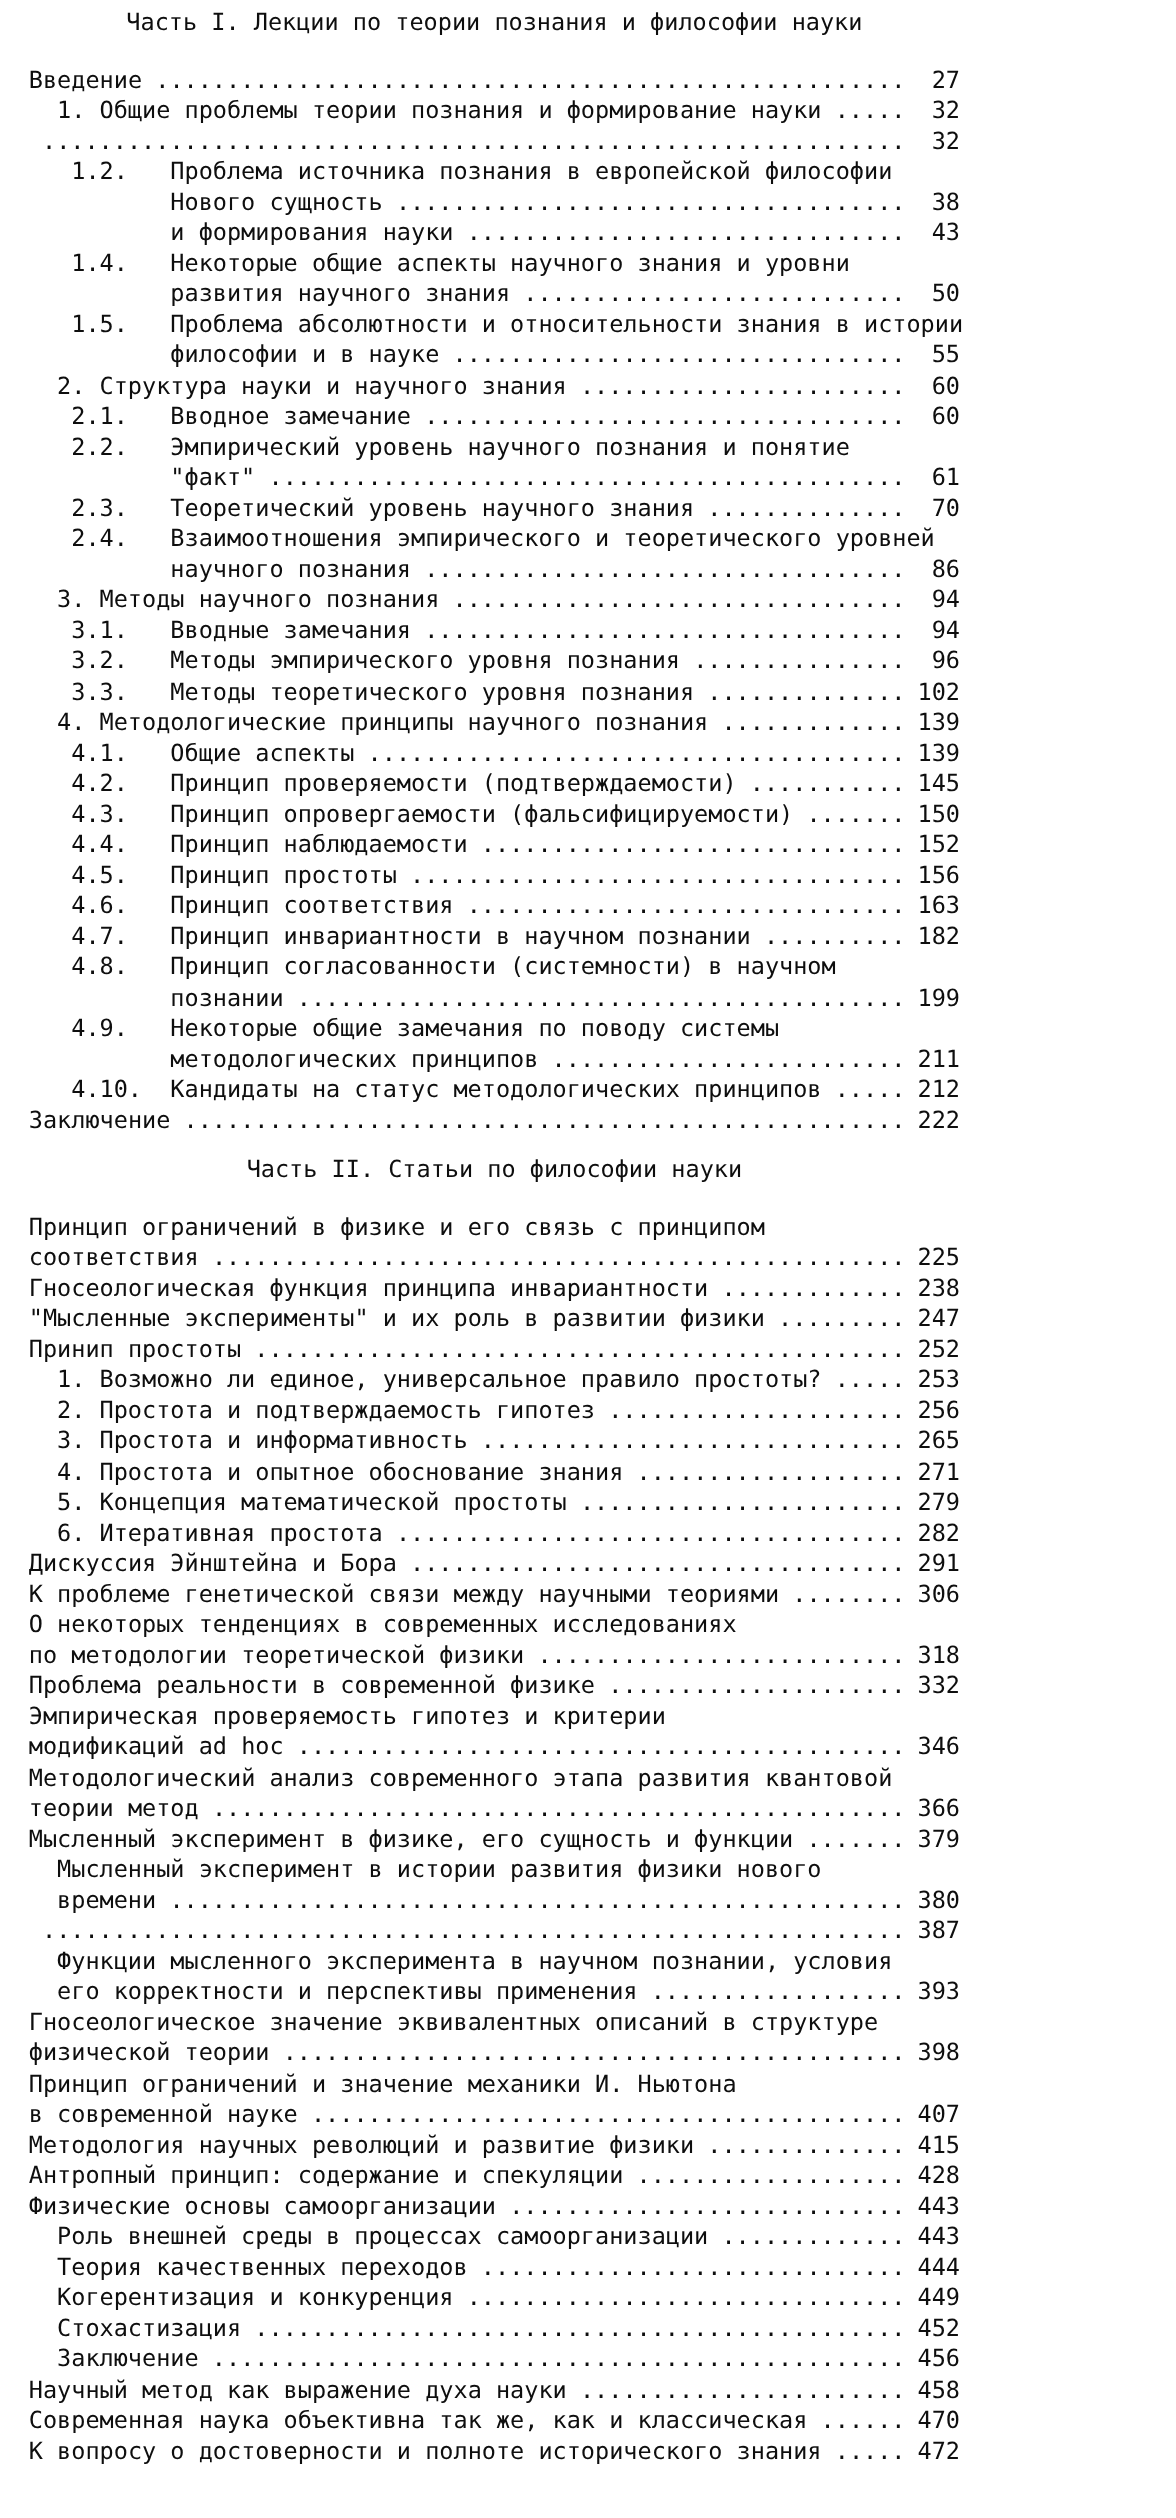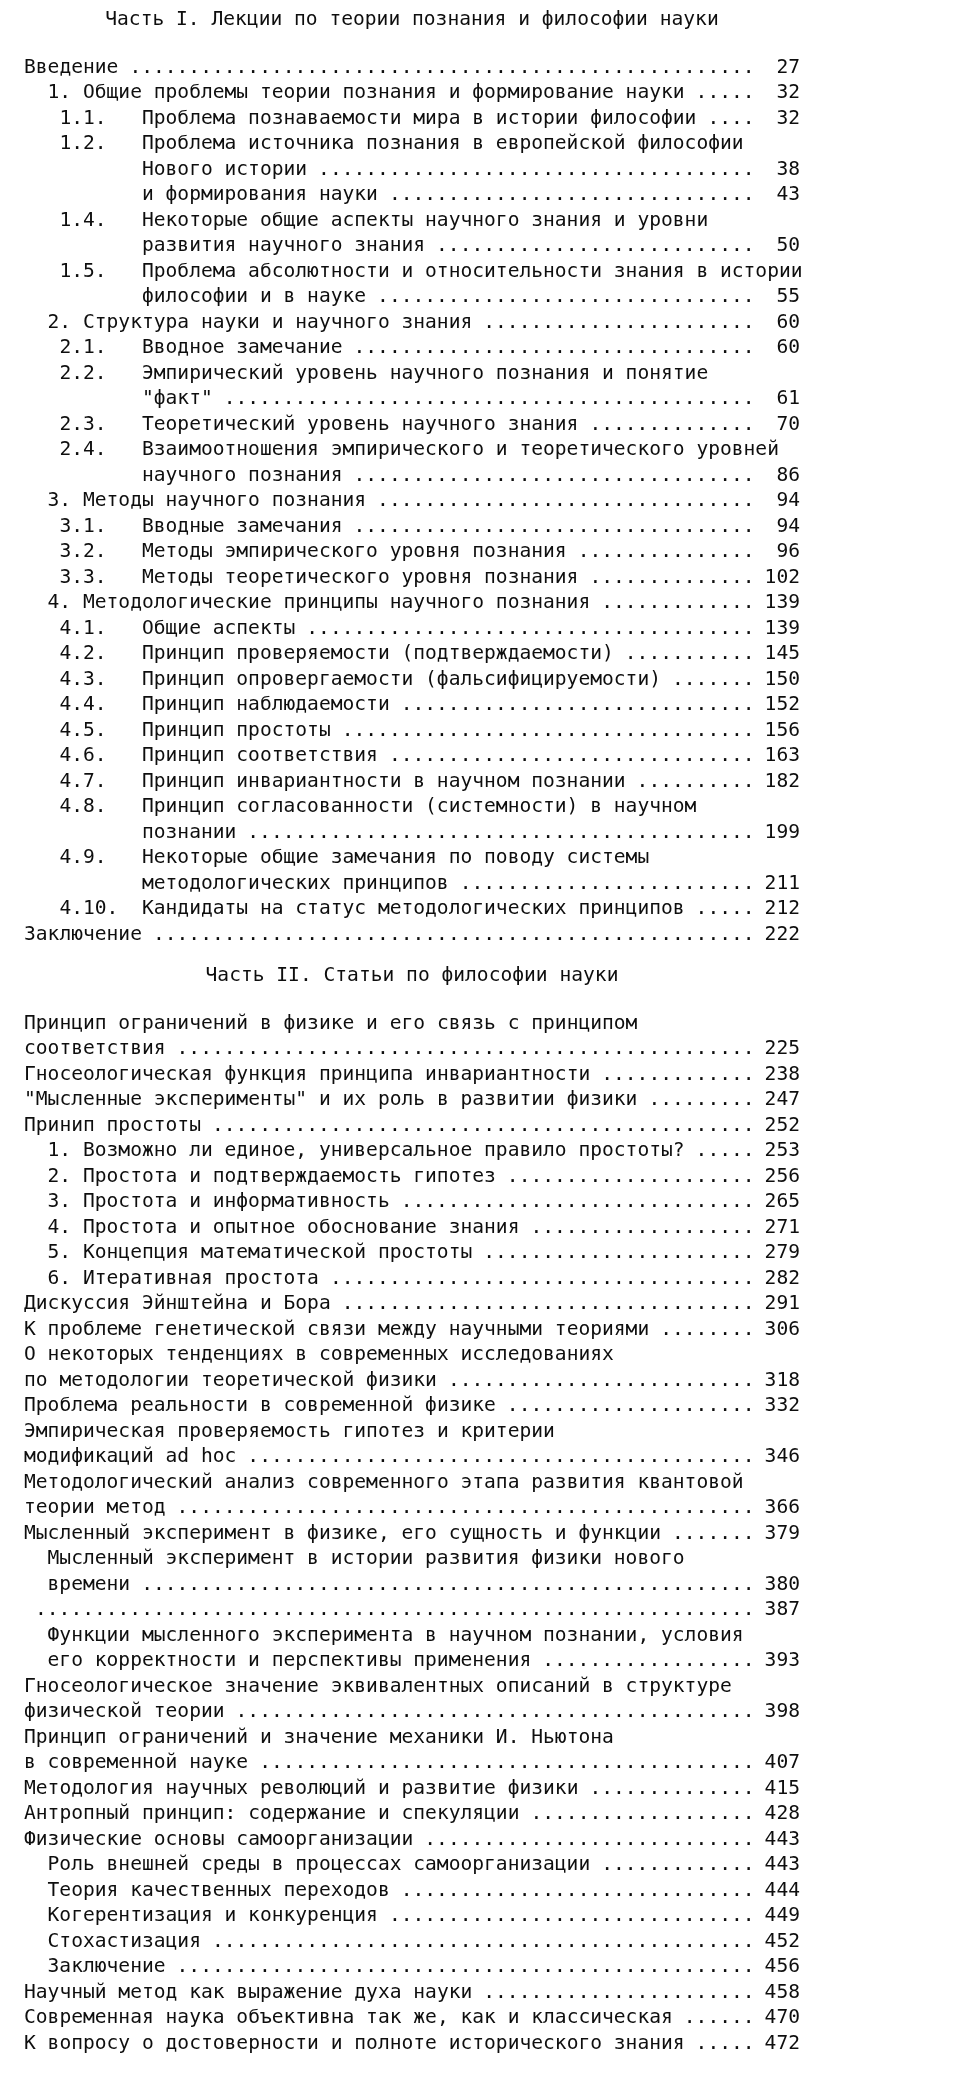--- a/index.html
+++ b/index.html
@@ -53,23 +53,23 @@
 </style>
 </head>
 <body>
 
 <div class="page">
   <div class="part-heading">Часть I. Лекции по теории познания и философии науки</div>
 
   <div class="toc-lines">
       <div class="row"><span class="txt" style="margin-left: 0ch;">Введение</span><span class="lead">..........................................................................................</span><span class="pg">27</span></div>
       <div class="row"><span class="txt" style="margin-left: 2ch;">1. Общие проблемы теории познания и формирование науки</span><span class="lead">..........................................................................................</span><span class="pg">32</span></div>
-      <div class="row"><span class="txt" style="margin-left: 3ch;">1.1.   Проблема познаваемости мира в истории философии</span><span class="lead">..........................................................................................</span><span class="pg">32</span></div>
+      <div class="row"><span class="lead">..........................................................................................</span><span class="pg">32</span></div>
       <div class="row"><span class="txt" style="margin-left: 3ch;">1.2.   Проблема источника познания в европейской философии</span></div>
-      <div class="row"><span class="txt" style="margin-left: 10ch;">Нового истории</span><span class="lead">..........................................................................................</span><span class="pg">38</span></div>
+      <div class="row"><span class="txt" style="margin-left: 10ch;">Нового сущность</span><span class="lead">..........................................................................................</span><span class="pg">38</span></div>
       <div class="row"><span class="txt" style="margin-left: 10ch;">и формирования науки</span><span class="lead">..........................................................................................</span><span class="pg">43</span></div>
       <div class="row"><span class="txt" style="margin-left: 3ch;">1.4.   Некоторые общие аспекты научного знания и уровни</span></div>
       <div class="row"><span class="txt" style="margin-left: 10ch;">развития научного знания</span><span class="lead">..........................................................................................</span><span class="pg">50</span></div>
       <div class="row"><span class="txt" style="margin-left: 3ch;">1.5.   Проблема абсолютности и относительности знания в истории</span></div>
       <div class="row"><span class="txt" style="margin-left: 10ch;">философии и в науке</span><span class="lead">..........................................................................................</span><span class="pg">55</span></div>
       <div class="row"><span class="txt" style="margin-left: 2ch;">2. Структура науки и научного знания</span><span class="lead">..........................................................................................</span><span class="pg">60</span></div>
       <div class="row"><span class="txt" style="margin-left: 3ch;">2.1.   Вводное замечание</span><span class="lead">..........................................................................................</span><span class="pg">60</span></div>
       <div class="row"><span class="txt" style="margin-left: 3ch;">2.2.   Эмпирический уровень научного познания и понятие</span></div>
       <div class="row"><span class="txt" style="margin-left: 10ch;">"факт"</span><span class="lead">..........................................................................................</span><span class="pg">61</span></div>
       <div class="row"><span class="txt" style="margin-left: 3ch;">2.3.   Теоретический уровень научного знания</span><span class="lead">..........................................................................................</span><span class="pg">70</span></div>

